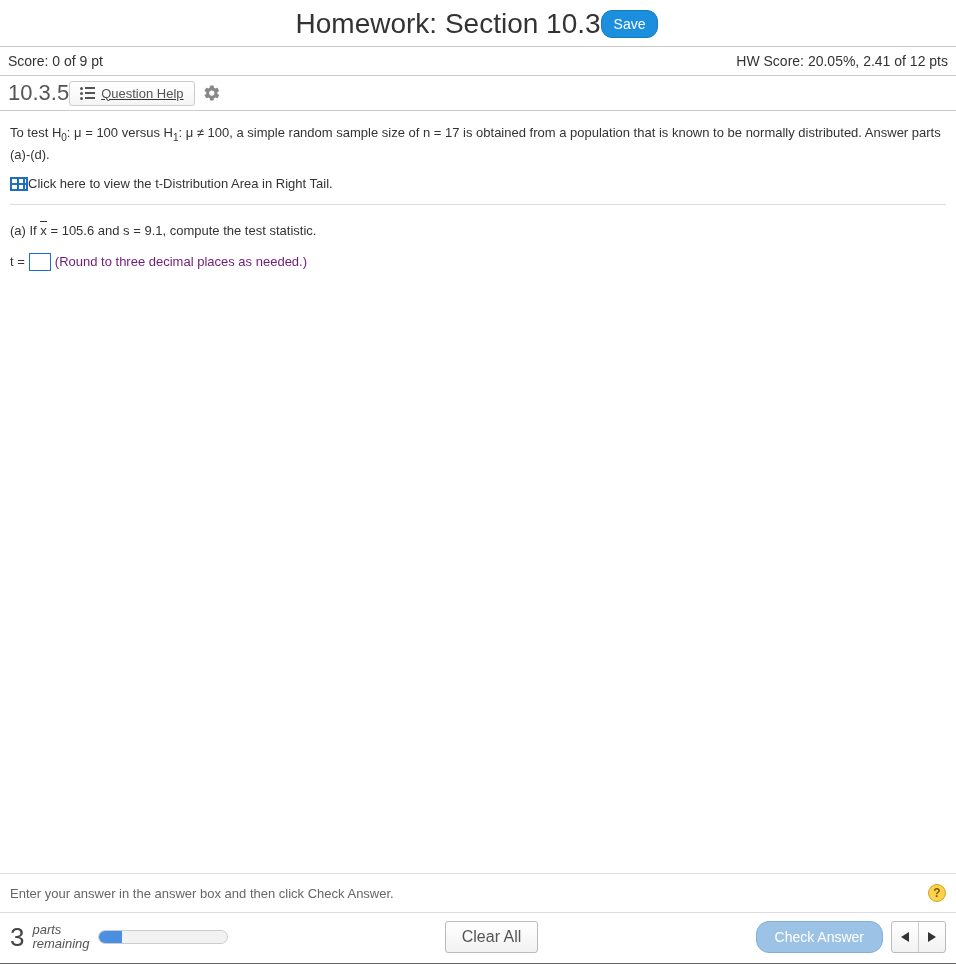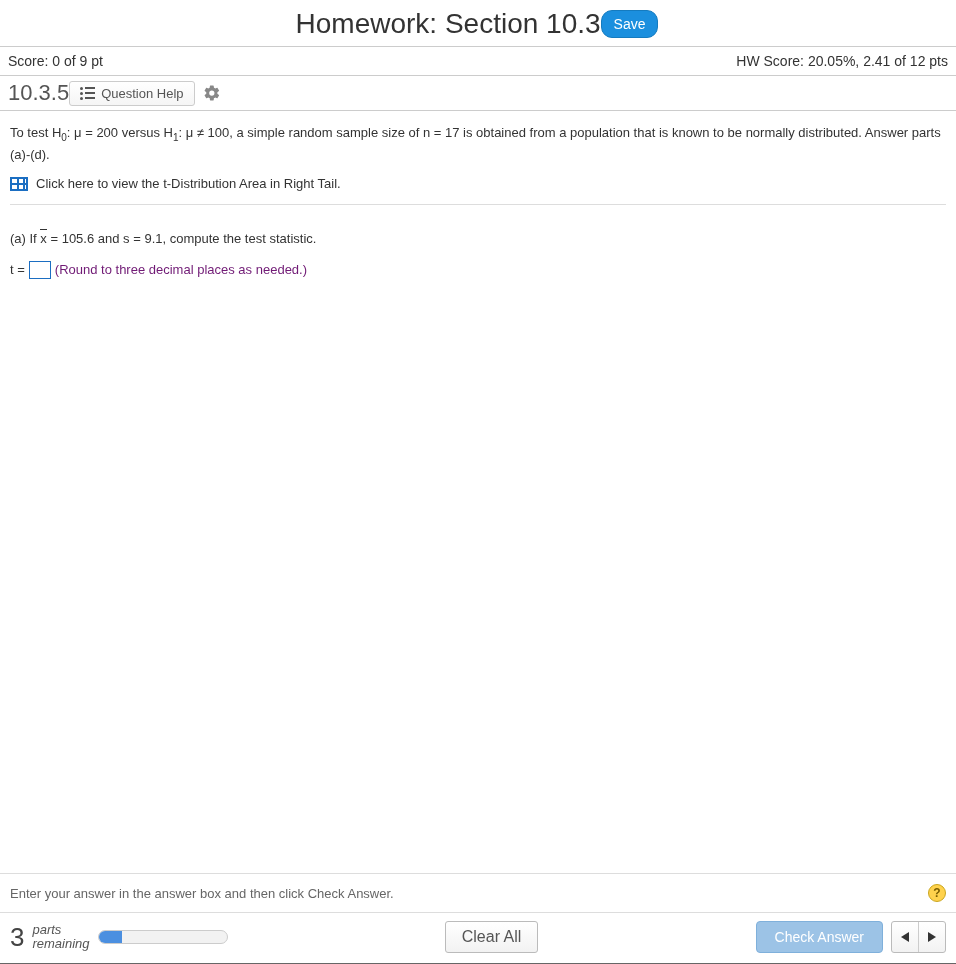--- a/index.html
+++ b/index.html
@@ -12,48 +12,48 @@
   .scorebar .left b, .scorebar .right b { font-weight:normal; }
   .pager { display:flex; align-items:center; border:1px solid #bbb; border-radius:3px; overflow:hidden; background:linear-gradient(#fff,#f2f2f2); }
   .pager-btn { width:28px; height:28px; display:flex; align-items:center; justify-content:center; cursor:pointer; border:none; background:transparent; }
   .pager-sep { width:1px; height:28px; background:#ccc; }
   .pager-mid { padding:0 12px; font-size:13px; color:#555; display:flex; align-items:center; gap:6px; cursor:pointer; height:28px; }
   .tri-down { width:0;height:0;border-left:5px solid transparent;border-right:5px solid transparent;border-top:7px solid #333; display:inline-block;}
   .tri-left { width:0;height:0;border-top:5px solid transparent;border-bottom:5px solid transparent;border-right:8px solid #333; display:inline-block;}
   .tri-right { width:0;height:0;border-top:5px solid transparent;border-bottom:5px solid transparent;border-left:8px solid #333; display:inline-block;}
   .qbar { border-bottom:1px solid #ccc; display:flex; align-items:center; justify-content:flex-start; padding:4px 6px 4px 8px; }
   .qnum { font-size:22px; color:#555; }
-  .qright { display:flex; align-items:center; gap:6px; }
+  .qright { display:flex; align-items:center; gap:6px;text-decoration:underline; }
   .qhelp { border:1px solid #ccc; border-radius:3px; padding:4px 10px; font-size:13px; color:#555; display:flex; align-items:center; gap:6px; cursor:pointer; background:linear-gradient(#fff,#f5f5f5); }
   .gear { width:22px; height:22px; display:flex; align-items:center; justify-content:center; cursor:pointer; color:#777; }
   .content { padding:12px 10px; font-size:13px; color:#333; line-height:1.5; }
   .content .sub { font-size:10px; vertical-align:sub; }
-  .link-row { display:flex; align-items:center; gap:8px; margin-top:10px; padding-bottom:10px; border-bottom:1px solid #ddd; }
+  .link-row { display:flex; align-items:center; margin-top:10px; padding-bottom:10px; border-bottom:1px solid #ddd; }
   .tbl-icon { width:18px; height:14px; border:2px solid #1b6ec2; display:inline-block; position:relative; }
   .tbl-icon::before, .tbl-icon::after { content:""; position:absolute; background:#1b6ec2; }
   .tbl-icon::before { left:0; right:0; top:50%; height:2px; transform:translateY(-50%); }
   .tbl-icon::after { top:0; bottom:0; left:33%; width:2px; box-shadow:6px 0 0 #1b6ec2; }
   .link-text { color:#333; cursor:pointer; }
-  .part-a { margin-top:24px; }
+  .part-a { margin-top:16px; }
   .xbar { position:relative; display:inline-block; }
   .xbar::before { content:""; position:absolute; left:0; right:0; top:0; height:1px; background:#333; }
   .ans-row { margin-top:12px; display:flex; align-items:center; gap:4px; }
   .ans-input { width:22px; height:18px; border:1px solid #1b6ec2; background:#fff; font-size:12px; text-align:center; }
   .hint { color:#701a75; }
   .footer { position:absolute; left:0; right:0; bottom:0; }
   .instr { border-top:1px solid #ddd; border-bottom:1px solid #ddd; padding:10px 10px; font-size:13px; color:#666; display:flex; align-items:center; justify-content:space-between;gap:32px; }
   .qmark { width:18px; height:18px; border-radius:50%; background:#ffd24d; border:1px solid #caa61f; color:#7a5d00; font-size:12px; font-weight:bold; display:flex; align-items:center; justify-content:center; cursor:pointer; }
   .bottombar { display:flex; align-items:center; justify-content:space-between; padding:8px 10px 10px 10px; }
   .parts { display:flex; align-items:center; gap:8px; }
   .parts .big { font-size:26px; color:#444; font-weight:400; }
   .parts .small { font-size:13px; color:#555; line-height:1.1;font-style:italic; }
   .progress { width:130px; height:14px; border:1px solid #ccc; border-radius:7px; background:#f2f2f2; overflow:hidden; }
   .progress-fill { height:100%; background:#4b8fe0; }
   .btn { border:1px solid #bbb; border-radius:3px; padding:6px 16px; font-size:16px; cursor:pointer; background:linear-gradient(#fff,#f2f2f2); color:#555; }
-  .btn-check { background:#9cc3e6; border:1px solid #7fb0db; color:#fff; padding:7px 18px; border-radius:4px; font-size:14px; cursor:pointer; }
+  .btn-check { background:#9cc3e6; border:1px solid #7fb0db; color:#fff; padding:7px 18px; border-radius:13px; font-size:14px; cursor:pointer; }
   .nav-small { border:1px solid #bbb; border-radius:3px; display:flex; overflow:hidden; background:linear-gradient(#fff,#f2f2f2); }
   .nav-small button { border:none; background:transparent; width:26px; height:30px; cursor:pointer; display:flex; align-items:center; justify-content:center; }
   .nav-small .sep { width:1px; background:#ccc; }
   .list-icon { display:inline-flex; flex-direction:column; gap:2px; }
   .list-icon span { display:flex; align-items:center; gap:2px; }
   .list-icon .dot { width:3px; height:3px; background:#555; border-radius:50%; }
   .list-icon .line { width:10px; height:2px; background:#555; }
 </style>
 </head>
 <body>
@@ -98,21 +98,21 @@
       <div class="gear">
         <svg width="18" height="18" viewBox="0 0 24 24" fill="#888">
             <path d="M19.14,12.94a7.14,7.14,0,0,0,.05-.94,7.14,7.14,0,0,0-.05-.94l2.11-1.65a.5.5,0,0,0,.12-.64l-2-3.46a.5.5,0,0,0-.61-.22l-2.49,1a7,7,0,0,0-1.63-.94l-.38-2.65A.5.5,0,0,0,13.77,2H9.77a.5.5,0,0,0-.49.42L8.9,5.07a7,7,0,0,0-1.63.94l-2.49-1a.5.5,0,0,0-.61.22l-2,3.46a.5.5,0,0,0,.12.64L4.4,11a7.14,7.14,0,0,0-.05.94,7.14,7.14,0,0,0,.05.94L2.29,14.53a.5.5,0,0,0-.12.64l2,3.46a.5.5,0,0,0,.61.22l2.49-1a7,7,0,0,0,1.63.94l.38,2.65a.5.5,0,0,0,.49.42h4a.5.5,0,0,0,.49-.42l.38-2.65a7,7,0,0,0,1.63-.94l2.49,1a.5.5,0,0,0,.61-.22l2-3.46a.5.5,0,0,0-.12-.64ZM11.77,15.5A3.5,3.5,0,1,1,15.27,12,3.5,3.5,0,0,1,11.77,15.5Z"></path>
           </svg>
       </div>
     </div>
   </div>
 
   <div class="content">
     <div>
-      <span>To test H</span><span class="sub">0</span><span>: μ = 200 versus H</span><span class="sub">1</span><span>: μ ≠ 100, a simple random sample size of n = 17 is obtained from a population that is known to be normally distributed. Answer parts (a)-(d).</span>
+      <span>To test H</span><span class="sub">0</span><span>: μ = 100 versus H</span><span class="sub">1</span><span>: μ ≠ 100, a simple random sample size of n = 17 is obtained from a population that is known to be normally distributed. Answer parts (a)-(d).</span>
     </div>
     <div class="link-row">
       <span class="tbl-icon"></span>
       <span class="link-text">Click here to view the t-Distribution Area in Right Tail.</span>
     </div>
     <div class="part-a">
       <span>(a) If </span><span class="xbar">x</span><span> = 105.6 and s = 9.1, compute the test statistic.</span>
     </div>
     <div class="ans-row">
       <span>t =</span>

